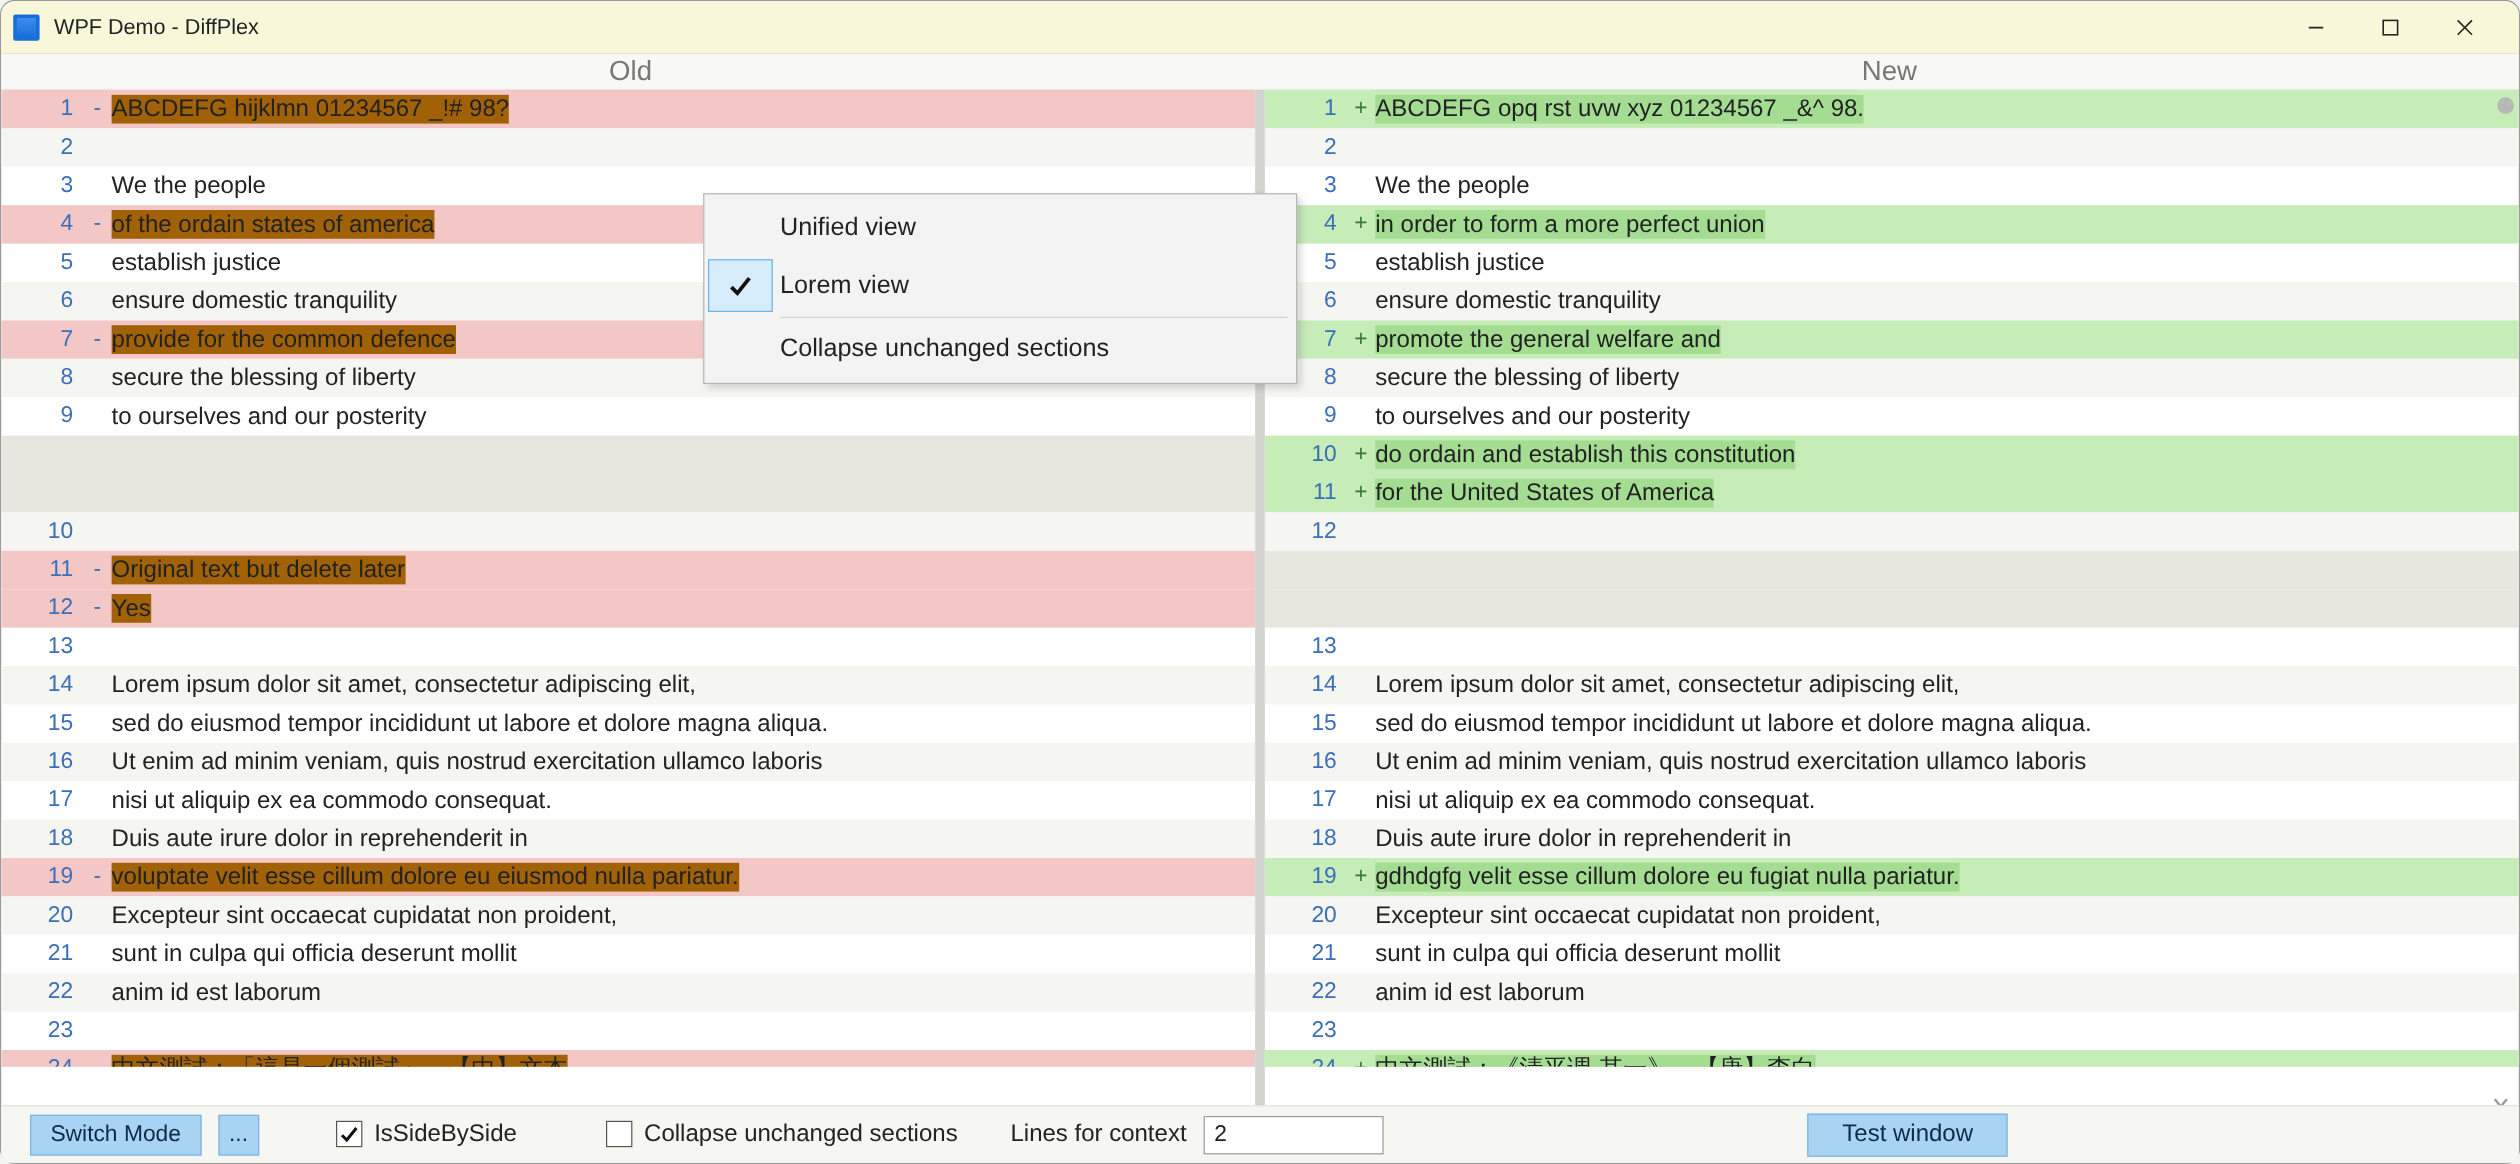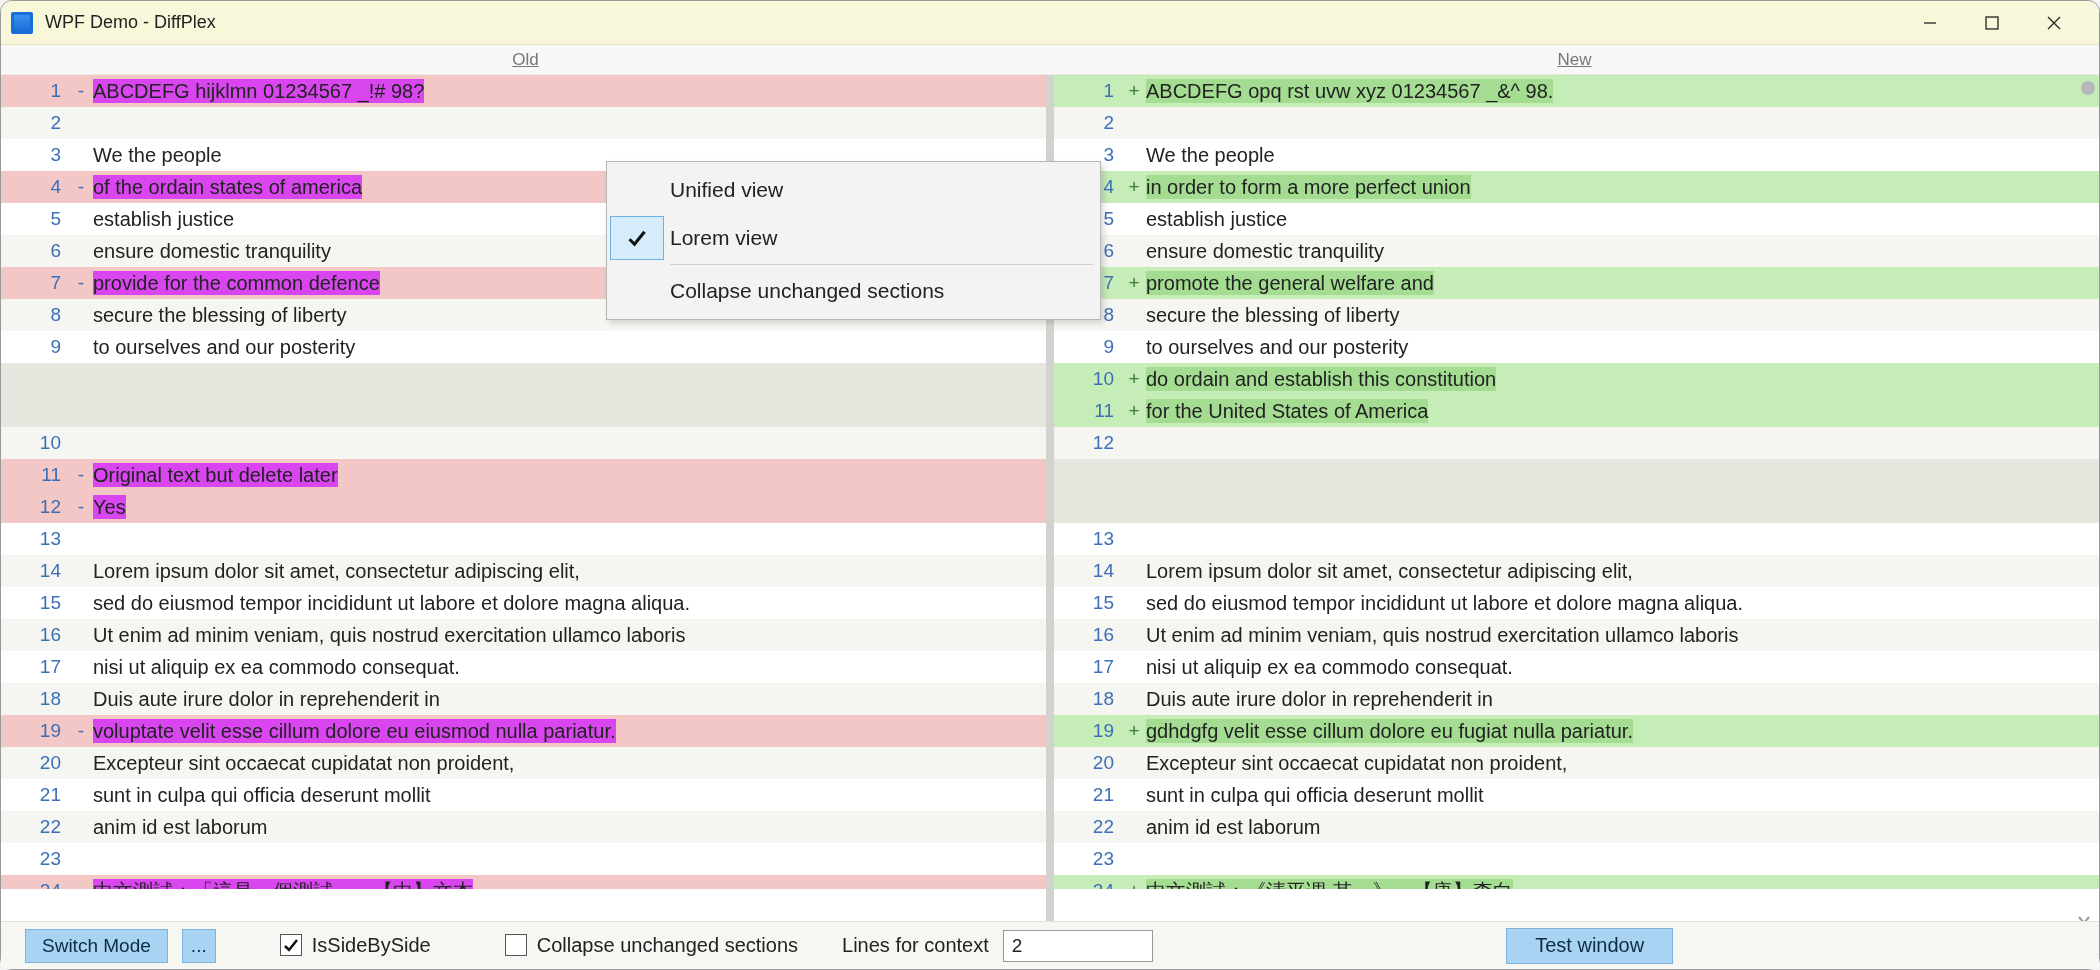--- a/index.html
+++ b/index.html
@@ -51,22 +51,22 @@
     color:#222;
   }
   .win-btn svg { width:16px;height:16px; stroke:#222; stroke-width:1.3; fill:none;}
   .headers {
     height: 30px;
     display:flex;
     background:#f8f8f6;
     border-bottom:1px solid #e8e8e4;
   }
   .headers > div{
-    flex:1; text-align:center; color:#777; font-size:17px;
-    display:flex;align-items:center;justify-content:center;text-decoration:underline;
+    flex:1; text-align:center; color:#777; font-size:23px;
+    display:flex;align-items:center;justify-content:center;
   }
   .diff-area{
     flex:1;
     display:flex;
     overflow:hidden;
     position:relative;
   }
   .pane {
     flex:1;
     overflow:hidden;
@@ -97,21 +97,21 @@
     font-size:19px;
   }
   .pane.right .row .op { color:#3a7a35; }
   .row .txt {
     flex:1;
     white-space:nowrap;
     color:#222;
     padding-right:6px;
   }
   .row.del { background:#f3c7c6; }
-  .row.del .txt span.h { background:#d946ef; }
+  .row.del .txt span.h { background:#a16207; }
   .row.ins { background:#c6ecb8; }
   .row.ins .txt span.h { background:#a4dd92; }
   
   .h{ padding:1px 0; }
   .scroll-indicator{
     position:absolute; right:4px; top:6px; width:14px;height:14px;background:#b8b8b8;border-radius:50%;
   }
   .scroll-chevron{
     position:absolute; right:8px; bottom:4px; width:14px;height:10px;
   }
@@ -148,21 +148,21 @@
     padding:0 8px;font-size:19px;color:#222;display:flex;align-items:center;
   }
   .test-btn{
     background:#a9d3f2;border:1px solid #7fb3dc;
     height:36px;padding:0 28px;font-size:20px;color:#0c2b45;margin-left:110px;margin-right:auto;
     display:flex;align-items:center;
   }
   
   .context-menu{
     position:absolute;
-    left:605px; top:86px;
+    left:585px; top:86px;
     width:495px;
     background:#f3f3f3;
     border:1px solid #b6b6b6;
     box-shadow:3px 3px 6px rgba(0,0,0,0.15);
     padding:4px 3px;
     z-index:50;
   }
   .cm-item{
     display:flex;align-items:center;
     height:48px;

